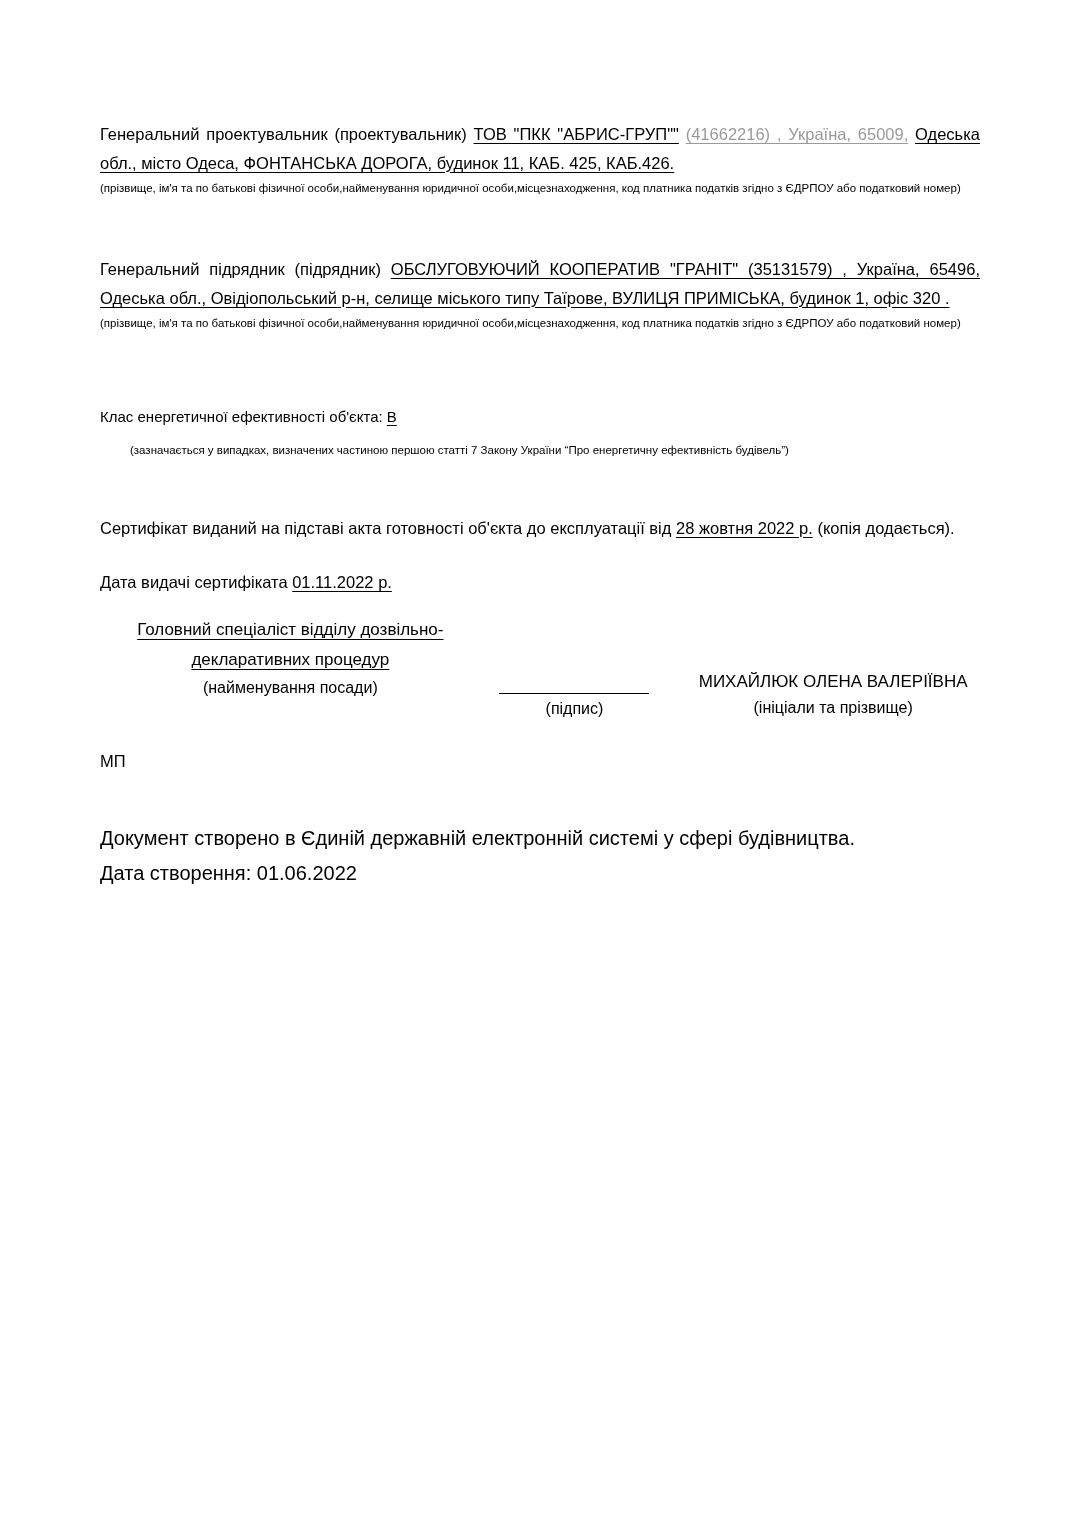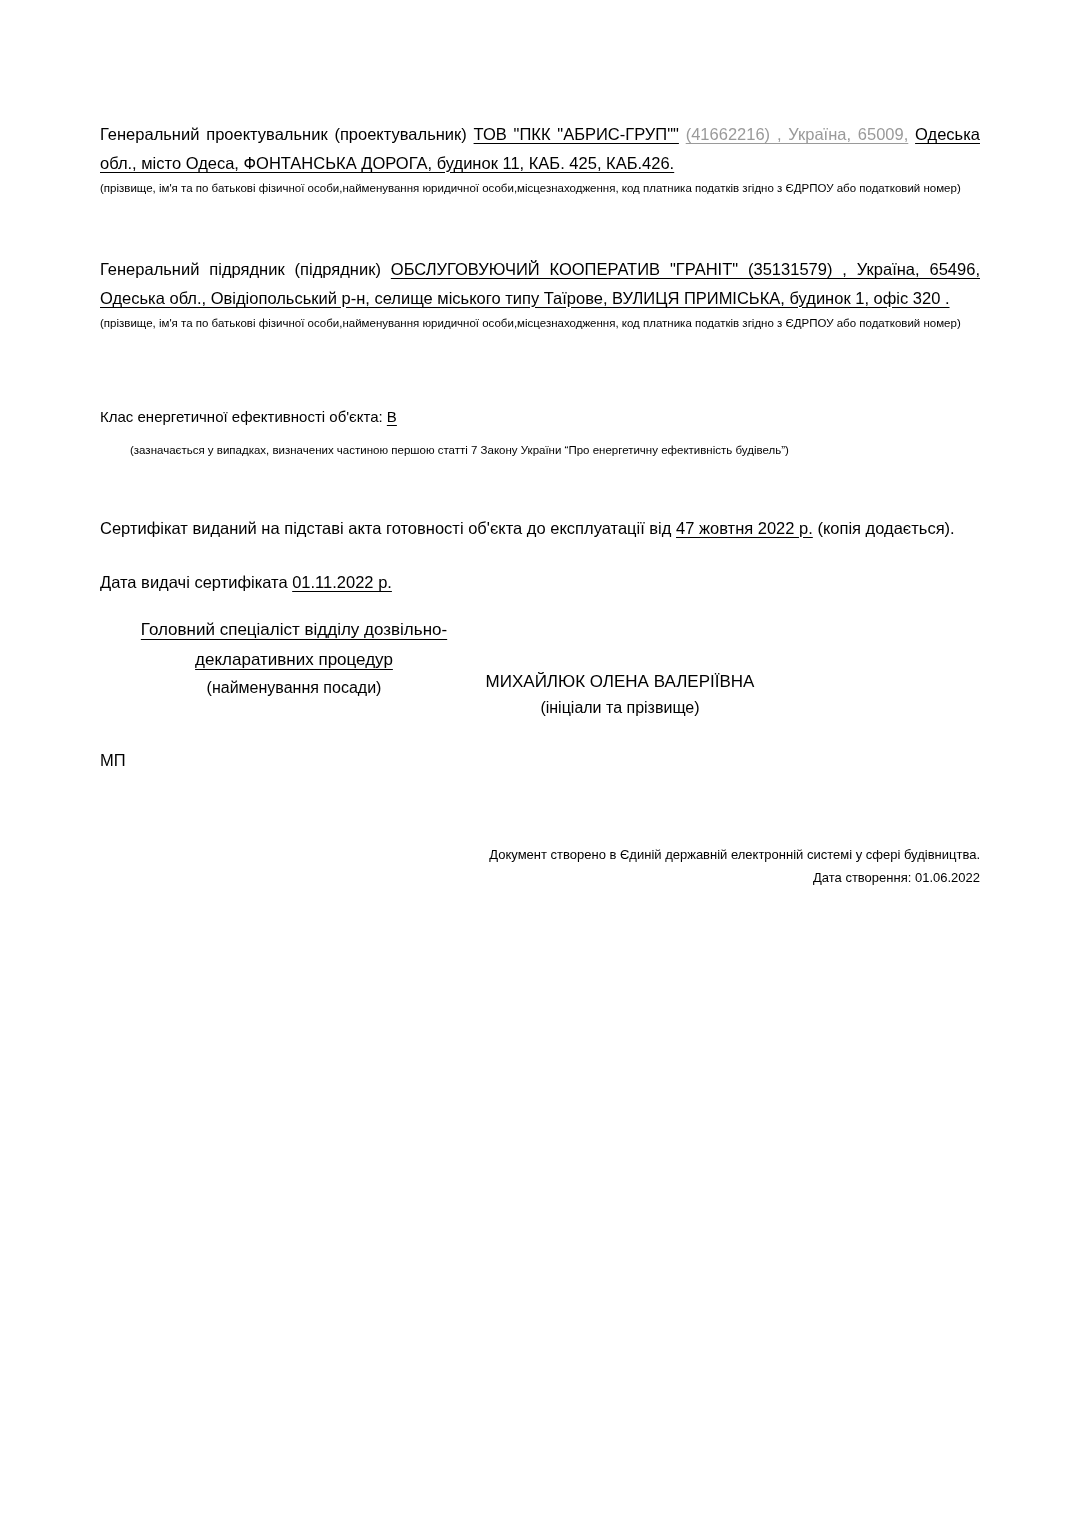--- a/index.html
+++ b/index.html
@@ -63,20 +63,21 @@
     font-size: 11.5px;
     text-align: left;
     margin-top: 4px;
     margin-left: 30px;
   }
   .sig-wrap {
     margin-top: 18px;
     display: flex;
     align-items: flex-start;
     justify-content: flex-start;
+    gap: 9px;
   }
   .sig-col-post {
     width: 370px;
     text-align: center;
     padding-left: 18px;
     box-sizing: border-box;
   }
   .sig-post-text {
     font-size: 17px;
     line-height: 1.75;
@@ -107,24 +108,23 @@
   }
   .sig-name-text {
     font-size: 17px;
     line-height: 1.5;
   }
   .mp {
     font-size: 16.5px;
     margin-top: 34px;
   }
   .footer {
-    margin-top: 74px;
-    font-size: 13px;
+    margin-top: 50px;
+    font-size: 20px;
     line-height: 1.75;
-    text-align: right;
   }
 </style>
 </head>
 <body>
 
 <div class="page">
   <div class="content">
 
     <div>
       <p class="para"><span>Генеральний проектувальник (проектувальник)</span> <span class="u">ТОВ "ПКК "АБРИС-ГРУП""</span> <span class="grey">(41662216) , Україна, 65009,</span> <span class="u">Одеська обл., місто Одеса, ФОНТАНСЬКА ДОРОГА, будинок 11, КАБ. 425, КАБ.426.</span></p>
@@ -140,30 +140,34 @@
 
     <div class="block-gap-lg"></div>
 
     <div>
       <p class="energy-line"><span>Клас енергетичної ефективності об'єкта:</span> <span class="u">B</span></p>
       <p class="energy-caption">(зазначається у випадках, визначених частиною першою статті 7 Закону України “Про енергетичну ефективність будівель”)</p>
     </div>
 
     <div class="block-gap-md"></div>
 
-    <p class="para"><span>Сертифікат виданий на підставі акта готовності об'єкта до експлуатації від</span> <span class="u">47 жовтня 2022 р.</span> <span>(копія додається).</span></p>
+    <p class="para"><span>Сертифікат виданий на підставі акта готовності об'єкта до експлуатації від</span> <span class="u">28 жовтня 2022 р.</span> <span>(копія додається).</span></p>
 
     <div class="block-gap-sm"></div>
 
     <p class="para nojust"><span>Дата видачі сертифіката</span> <span class="u">01.11.2022 р.</span></p>
 
     <div class="sig-wrap">
       <div class="sig-col-post">
         <div class="sig-post-text">Головний спеціаліст відділу дозвільно-декларативних процедур</div>
         <div class="sig-sub">(найменування посади)</div>
+      </div>
+      <div class="sig-col-sign">
+        <div class="sig-line"></div>
+        <div class="sig-sub">(підпис)</div>
       </div>
       <div class="sig-col-name">
         <div class="sig-name-text">МИХАЙЛЮК ОЛЕНА ВАЛЕРІЇВНА</div>
         <div class="sig-sub">(ініціали та прізвище)</div>
       </div>
     </div>
 
     <div class="mp">МП</div>
 
     <div class="footer">

